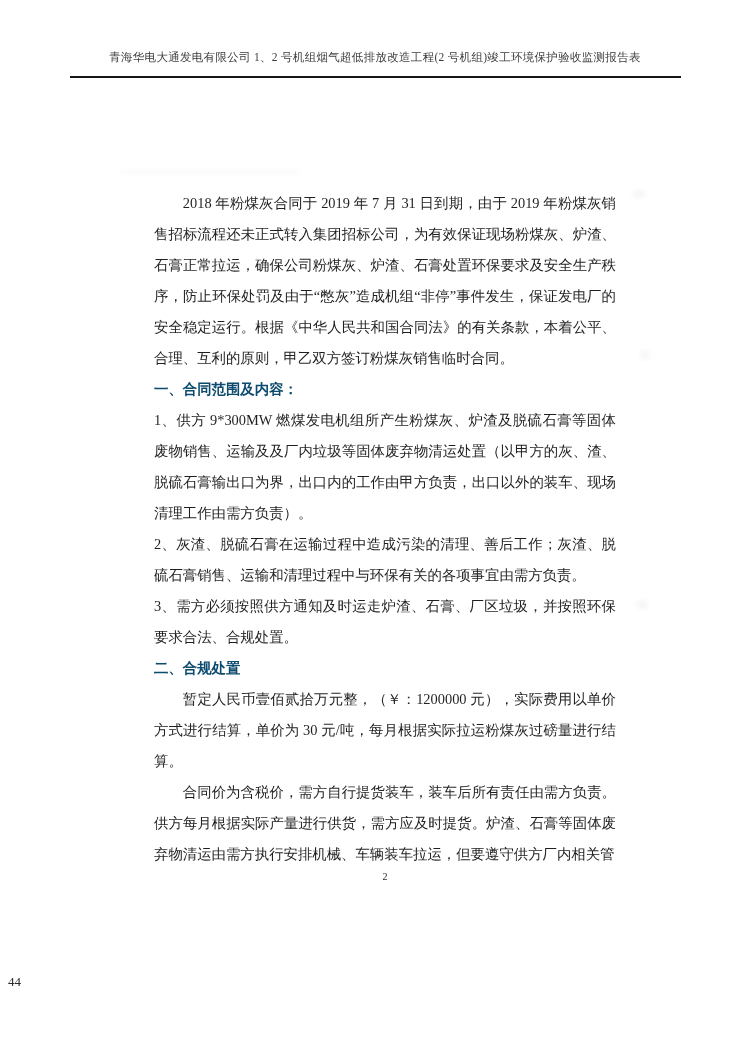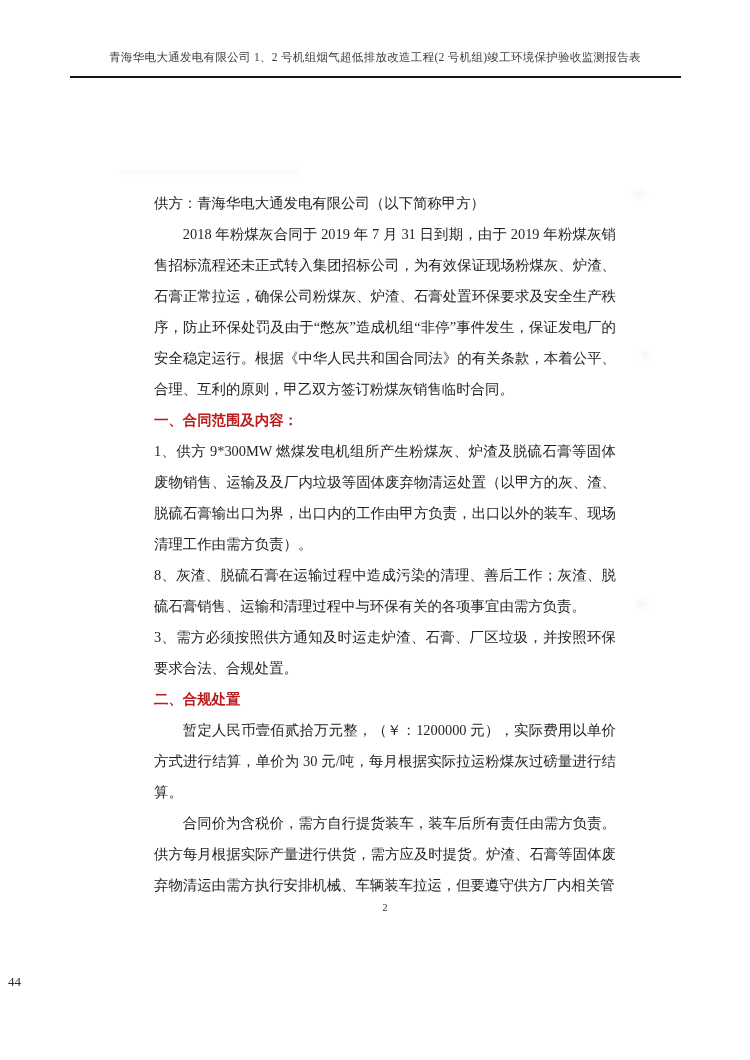--- a/index.html
+++ b/index.html
@@ -42,21 +42,21 @@
     top: 188px;
     left: 154px;
     width: 462px;
     font-size: 14.4px;
     line-height: 31px;
     color: #1f1f1f;
     text-align: justify;
   }
   .contract-body p { margin: 0; }
   .indent { text-indent: 2em; }
-  .heading { font-weight: bold; color: #b91c1c; }
+  .heading { font-weight: bold; color: #0c4a6e; }
   .bold-inline { font-weight: normal; }
   .inner-page-number {
     margin-top: 1px;
     text-align: center;
     font-size: 10px;
     line-height: 14px;
     color: #2a2a2a;
     text-indent: 0;
   }
   .footer-page-number {
@@ -90,30 +90,29 @@
 
   <div class="header-rule"></div>
 
   <div class="artifact a1"></div>
   <div class="artifact a2"></div>
   <div class="artifact a3"></div>
   <div class="artifact a4"></div>
 
   <div class="contract-body">
 
-    <p>供方：青海华电大通发电有限公司（以下简称甲方）</p>
 
 
     <p class="indent">2018 年粉煤灰合同于 2019 年 7 月 31 日到期，由于 2019 年粉煤灰销售招标流程还未正式转入集团招标公司，为有效保证现场粉煤灰、炉渣、石膏正常拉运，确保公司粉煤灰、炉渣、石膏处置环保要求及安全生产秩序，防止环保处罚及由于“憋灰”造成机组“非停”事件发生，保证发电厂的安全稳定运行。根据《中华人民共和国合同法》的有关条款，本着公平、合理、互利的原则，甲乙双方签订粉煤灰销售临时合同。</p>
 
     <p class="heading">一、合同范围及内容：</p>
 
     <p>1、供方 9*300MW 燃煤发电机组所产生粉煤灰、炉渣及脱硫石膏等固体废物销售、运输及及厂内垃圾等固体废弃物清运处置（以甲方的灰、渣、脱硫石膏输出口为界，出口内的工作由甲方负责，出口以外的装车、现场清理工作由需方负责）。</p>
 
-    <p>8、灰渣、脱硫石膏在运输过程中造成污染的清理、善后工作；灰渣、脱硫石膏销售、运输和清理过程中与环保有关的各项事宜由需方负责。</p>
+    <p>2、灰渣、脱硫石膏在运输过程中造成污染的清理、善后工作；灰渣、脱硫石膏销售、运输和清理过程中与环保有关的各项事宜由需方负责。</p>
 
     <p>3、需方必须按照供方通知及时运走炉渣、石膏、厂区垃圾，并按照环保要求合法、合规处置。</p>
 
     <p class="heading">二、合规处置</p>
 
     <p class="indent"><span>暂定人民币壹佰贰拾万元整，（￥：1200000 元），实际费用以单价方式进行结算，单价为 30 </span><span class="bold-inline">元/吨</span><span>，每月根据实际拉运粉煤灰过磅量进行结算。</span></p>
 
     <p class="indent">合同价为含税价，需方自行提货装车，装车后所有责任由需方负责。供方每月根据实际产量进行供货，需方应及时提货。炉渣、石膏等固体废弃物清运由需方执行安排机械、车辆装车拉运，但要遵守供方厂内相关管</p>
 
     <p class="inner-page-number">2</p>

